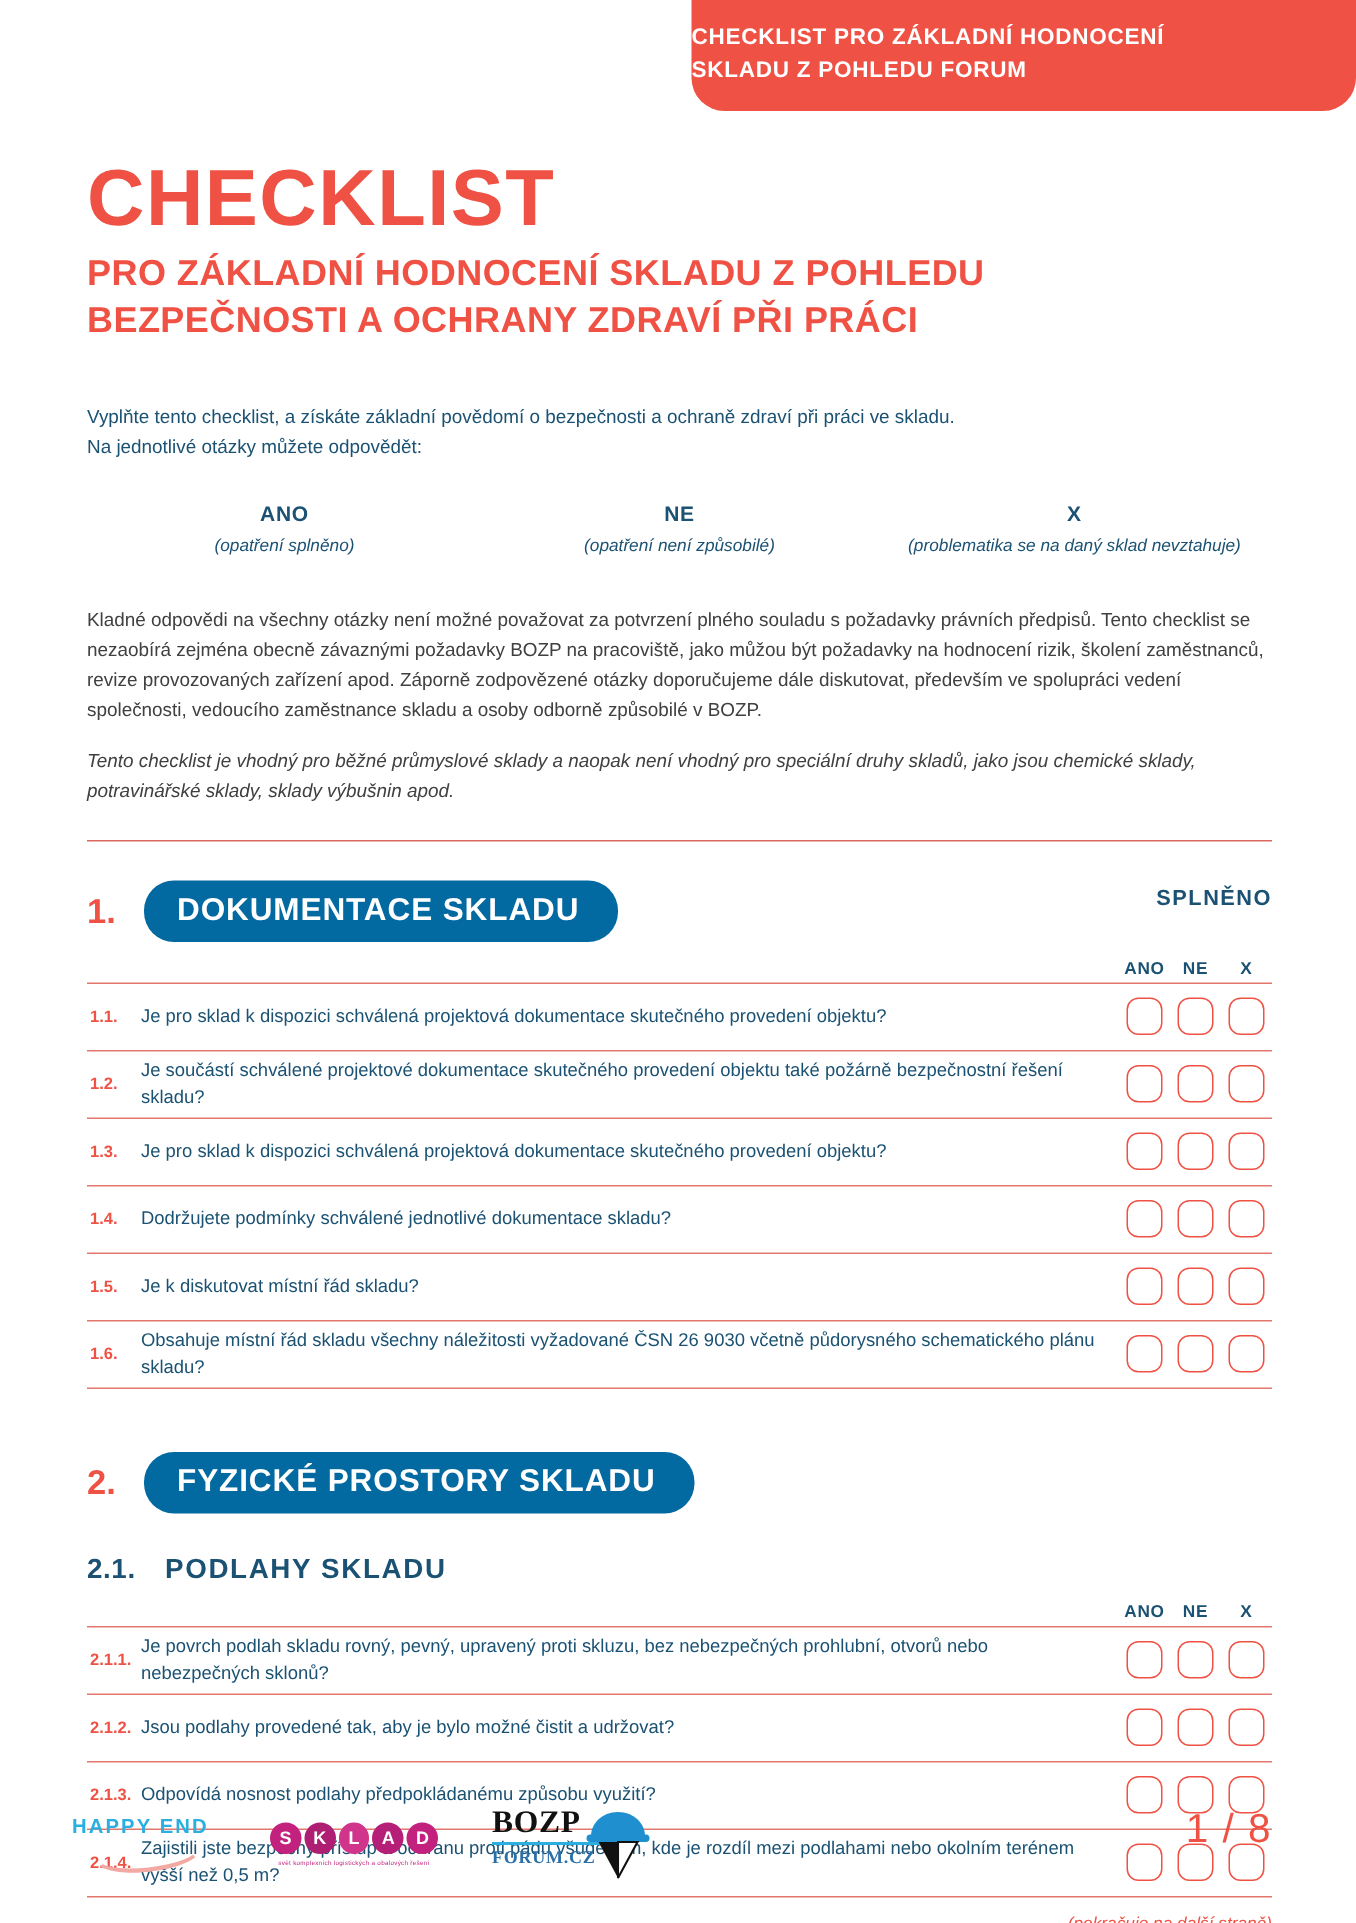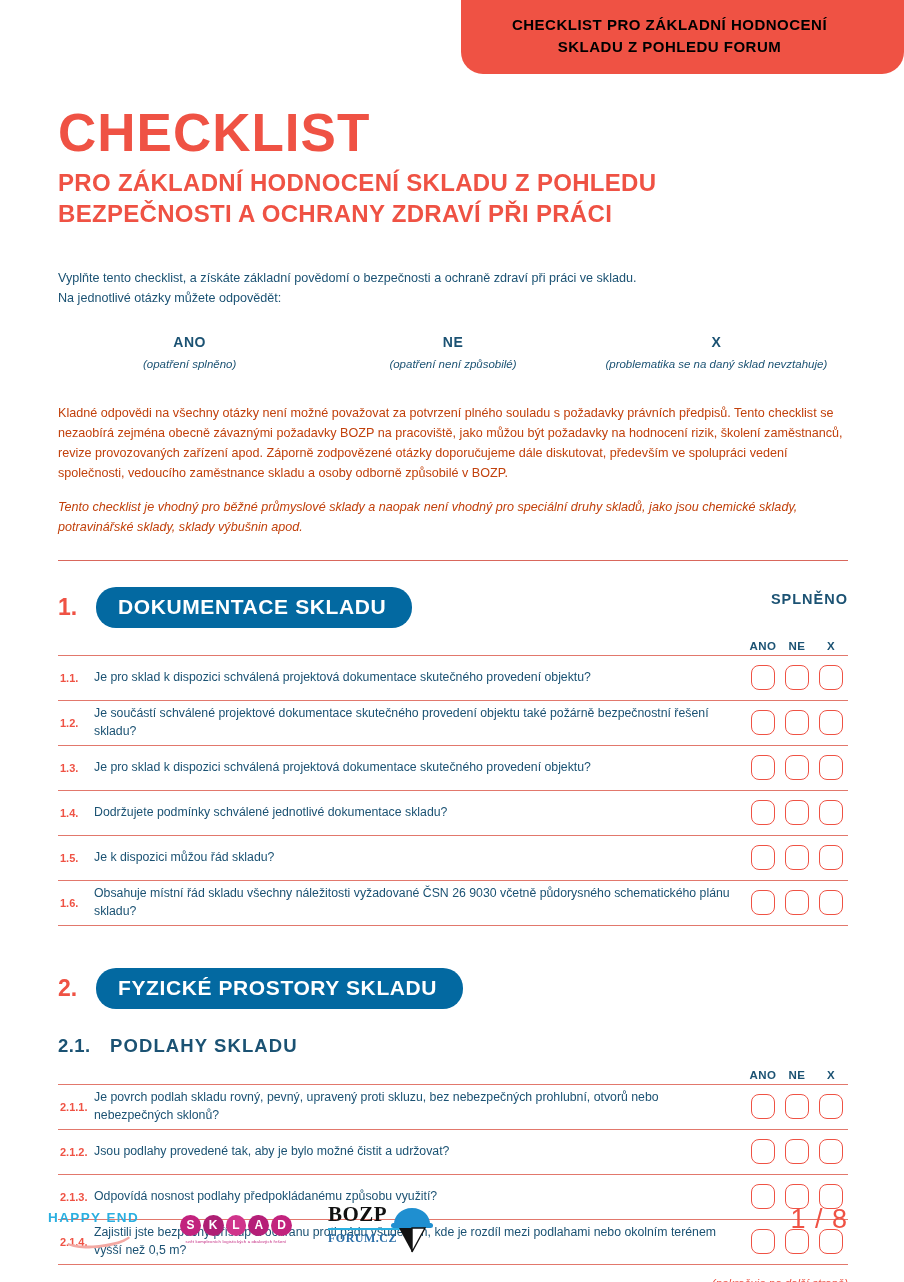--- a/index.html
+++ b/index.html
@@ -23,25 +23,25 @@
     top: 0;
     left: 461px;
     width: 443px;
     padding: 14px 26px 16px 0;
     background: #ef5244;
     border-bottom-left-radius: 22px;
     border-bottom-right-radius: 22px;
     box-sizing: border-box;
   }
   .top-banner .line {
-    color: #000000;
+    color: #ffffff;
     font-size: 15px;
     font-weight: bold;
     letter-spacing: 0.5px;
-    text-align: center;
+    text-align: left;
     line-height: 1.45;
   }
 
   
   .page {
     position: absolute;
     left: 58px;
     top: 0;
     width: 790px;
   }
@@ -96,21 +96,21 @@
     font-size: 11.5px;
     font-style: italic;
     line-height: 1.38;
     color: #1b5273;
   }
 
   .body-copy {
     margin-top: 31px;
     font-size: 12.6px;
     line-height: 1.58;
-    color: #c2410c;
+    color: #404040;
   }
   .body-copy.note {
     margin-top: 14px;
     font-style: italic;
   }
 
   .hr-main {
     margin-top: 22px;
     border: 0;
     border-top: 1.4px solid #d9675c;
@@ -432,21 +432,21 @@
       <div class="qnum">1.4.</div>
       <div class="qtext">Dodržujete podmínky schválené jednotlivé dokumentace skladu?</div>
       <div class="qboxes">
         <div class="cbox"></div>
         <div class="cbox"></div>
         <div class="cbox"></div>
       </div>
     </div>
     <div class="qrow">
       <div class="qnum">1.5.</div>
-      <div class="qtext">Je k dispozici můžou řád skladu?</div>
+      <div class="qtext">Je k diskutovat místní řád skladu?</div>
       <div class="qboxes">
         <div class="cbox"></div>
         <div class="cbox"></div>
         <div class="cbox"></div>
       </div>
     </div>
     <div class="qrow">
       <div class="qnum">1.6.</div>
       <div class="qtext">Obsahuje místní řád skladu všechny náležitosti vyžadované ČSN 26 9030 včetně půdorysného schematického plánu skladu?</div>
       <div class="qboxes">

